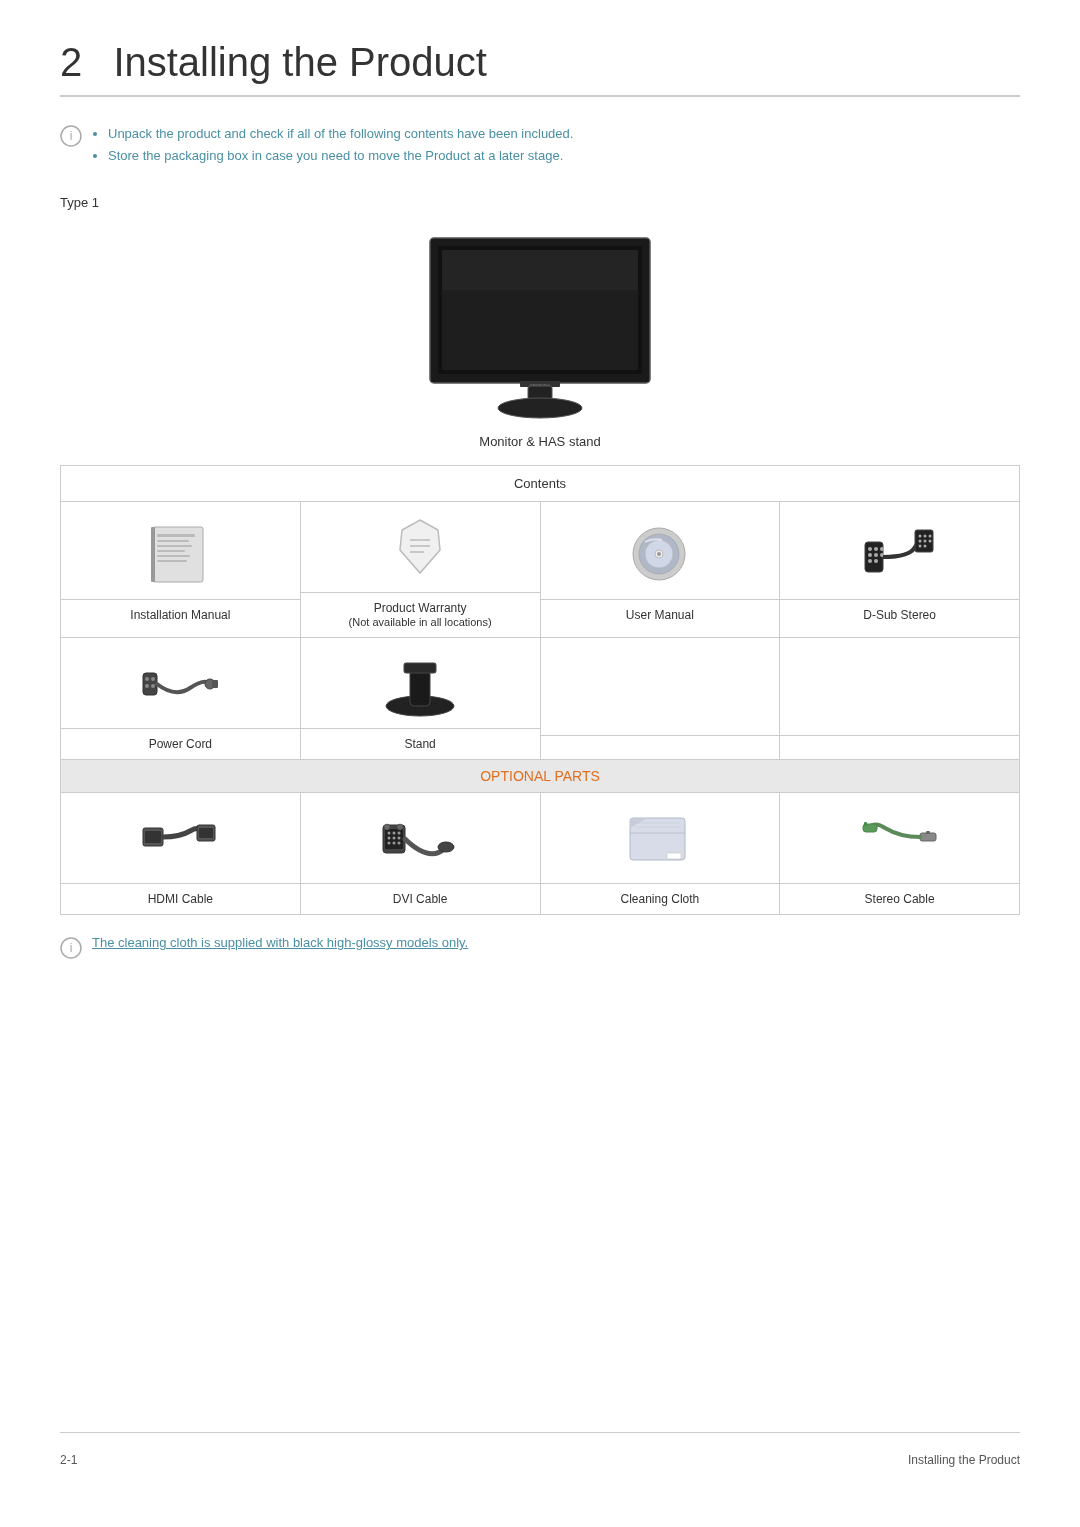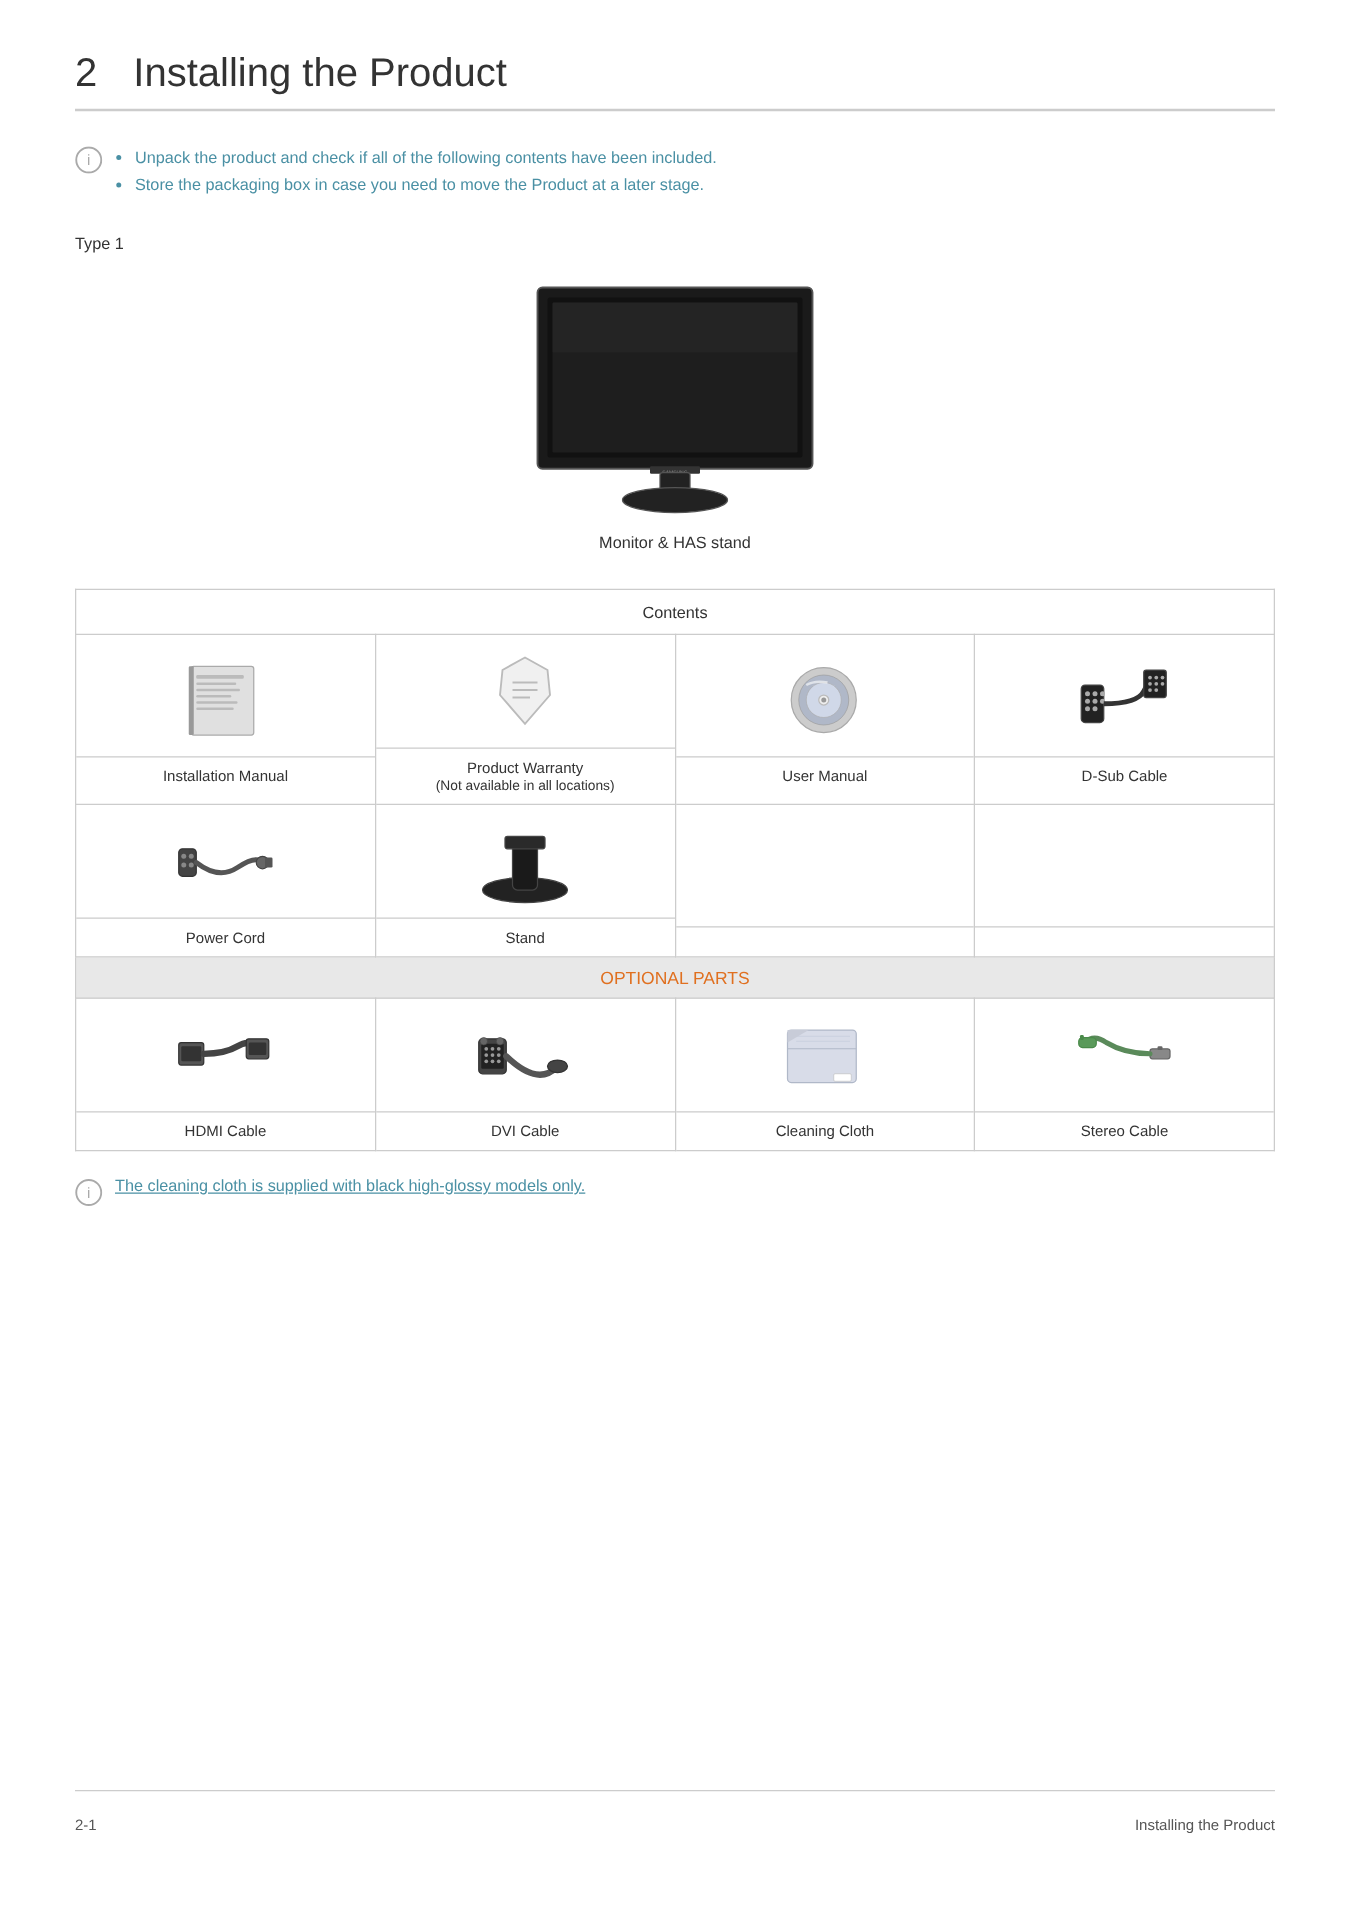--- a/index.html
+++ b/index.html
@@ -12,21 +12,21 @@
       min-height: 1527px;
       position: relative;
     }
     .page-wrapper {
       padding: 40px 60px 60px 60px;
       min-height: 1527px;
       display: flex;
       flex-direction: column;
     }
     .chapter-title {
-      font-size: 32px;
+      font-size: 40px;
       font-weight: normal;
       color: #333;
       margin-bottom: 10px;
       padding-bottom: 10px;
       border-bottom: 2px solid #ccc;
     }
     .chapter-number {
       margin-right: 20px;
     }
     .section-title {
@@ -64,21 +64,21 @@
     }
     .type-label {
       font-size: 13px;
       color: #333;
       margin: 18px 0 8px 0;
     }
     .monitor-container {
       display: flex;
       flex-direction: column;
       align-items: center;
-      margin: 10px 0 20px 0;
+      margin: 10px 0 6px 0;
     }
     .monitor-svg-wrap {
       width: 280px;
       height: 200px;
     }
     .monitor-caption {
       font-size: 13px;
       color: #333;
       margin-top: 6px;
       text-align: center;
@@ -272,21 +272,21 @@
                 <circle cx="60" cy="14" r="1.5" fill="#aaa"></circle>
                 <circle cx="65" cy="14" r="1.5" fill="#aaa"></circle>
                 <circle cx="70" cy="14" r="1.5" fill="#aaa"></circle>
                 <circle cx="60" cy="19" r="1.5" fill="#aaa"></circle>
                 <circle cx="65" cy="19" r="1.5" fill="#aaa"></circle>
                 <circle cx="70" cy="19" r="1.5" fill="#aaa"></circle>
                 <circle cx="60" cy="24" r="1.5" fill="#aaa"></circle>
                 <circle cx="65" cy="24" r="1.5" fill="#aaa"></circle>
               </svg>
             </div>
-            <div class="item-label-area">D-Sub Cable</div>
+            <div class="item-label-area">D-Sub Stereo</div>
           </div>
         </td>
       </tr>
 
       <tr>
 
         <td class="item-cell">
           <div class="item-inner">
             <div class="item-icon-area">
               <svg width="80" height="70" viewBox="0 0 80 70">

